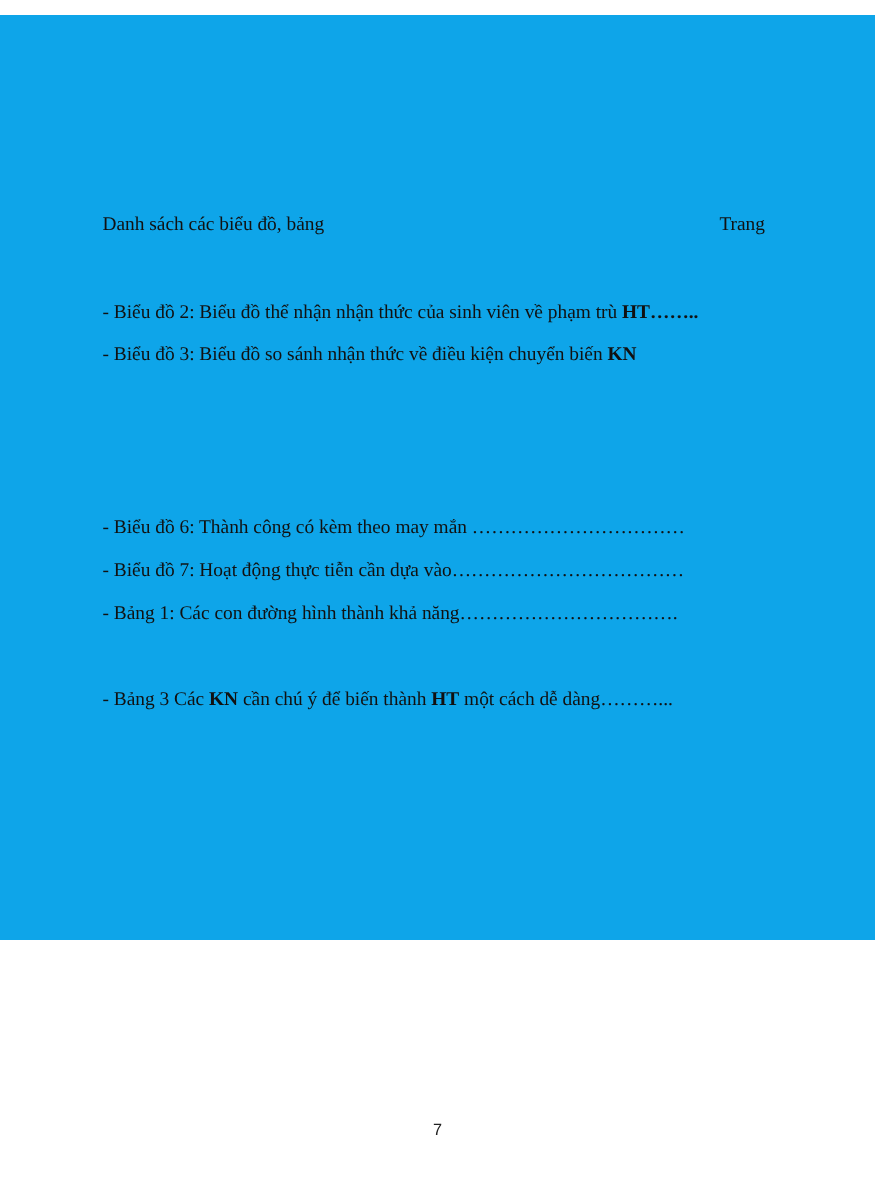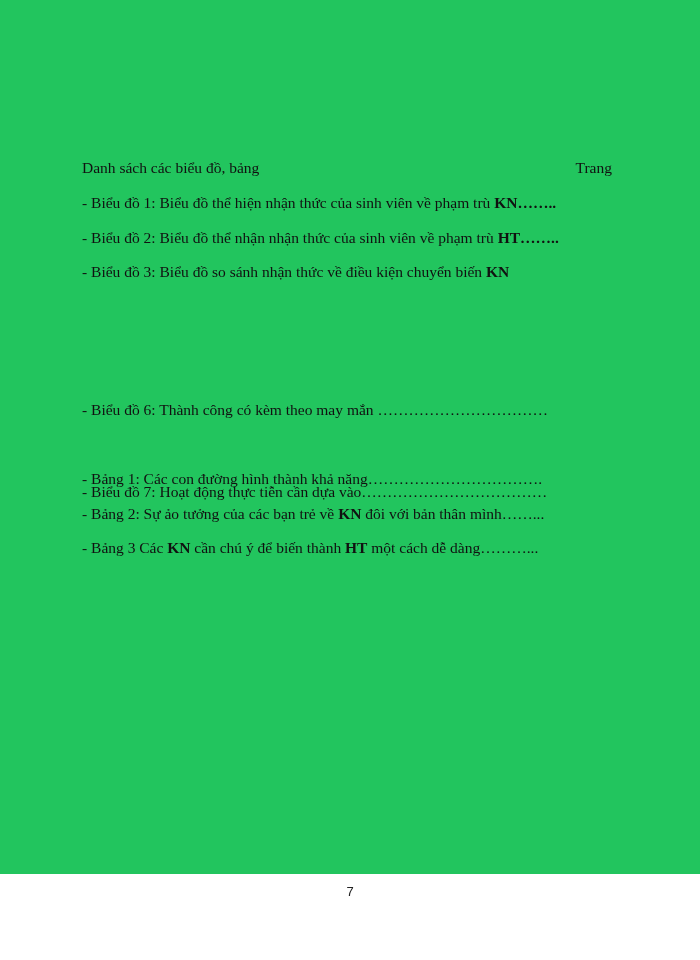--- a/index.html
+++ b/index.html
@@ -10,23 +10,23 @@
     body {
       width: 700px;
       height: 960px;
       position: relative;
       overflow: hidden;
       font-family: "Liberation Serif", "DejaVu Serif", serif;
       color: #111111;
     }
     .page {
       position: absolute;
-      left: 0; top: 0;
-      width: 700px; height: 874px;
-      background: #22c55e;
+      left: 0; top: 12px;
+      width: 700px; height: 740px;
+      background: #0ea5e9;
     }
     .line {
       position: absolute;
       left: 82px;
       font-size: 15.5px;
       white-space: nowrap;
       line-height: 20px;
     }
     .header-row {
       position: absolute;
@@ -53,50 +53,44 @@
 </head>
 <body>
 
 <div class="page">
 
   <div class="header-row">
     <span class="header-title">Danh sách các biểu đồ, bảng</span>
     <span class="header-page">Trang</span>
   </div>
 
-  <div class="line" style="top:193px;">
-    <span>- Biểu  đồ 1: Biểu  đồ thể hiện nhận thức của sinh viên về phạm trù </span><b>KN……..</b>
-  </div>
 
   <div class="line" style="top:228px;">
     <span>- Biểu  đồ 2: Biểu  đồ thể nhận nhận thức của sinh viên về phạm trù </span><b>HT……..</b>
   </div>
 
   <div class="line" style="top:262px;text-align:center;">
     <span>- Biểu  đồ 3: Biểu  đồ so sánh nhận thức về điều kiện  chuyển biến </span><b>KN</b>
   </div>
 
 
 
 
   <div class="line" style="top:400px;">
     <span>- Biểu  đồ 6: Thành công có kèm theo may mắn ……………………………</span>
   </div>
 
-  <div class="line" style="top:435px;margin-top:47px;">
+  <div class="line" style="top:435px;">
     <span>- Biểu  đồ 7: Hoạt động thực tiễn  cần dựa vào………………………………</span>
   </div>
 
   <div class="line" style="top:469px;">
     <span>- Bảng 1: Các con đường hình thành khả năng…………………………….</span>
   </div>
 
-  <div class="line" style="top:504px;">
-    <span>- Bảng 2: Sự ảo tưởng của các bạn trẻ về </span><b>KN</b><span> đôi với bản thân mình……...</span>
-  </div>
 
   <div class="line" style="top:538px;">
     <span>- Bảng 3 Các </span><b>KN</b><span> cần chú ý để biến thành </span><b>HT</b><span> một cách dễ dàng………...</span>
   </div>
 
   <div class="page-number">7</div>
 
 </div>
 
 </body></html>

